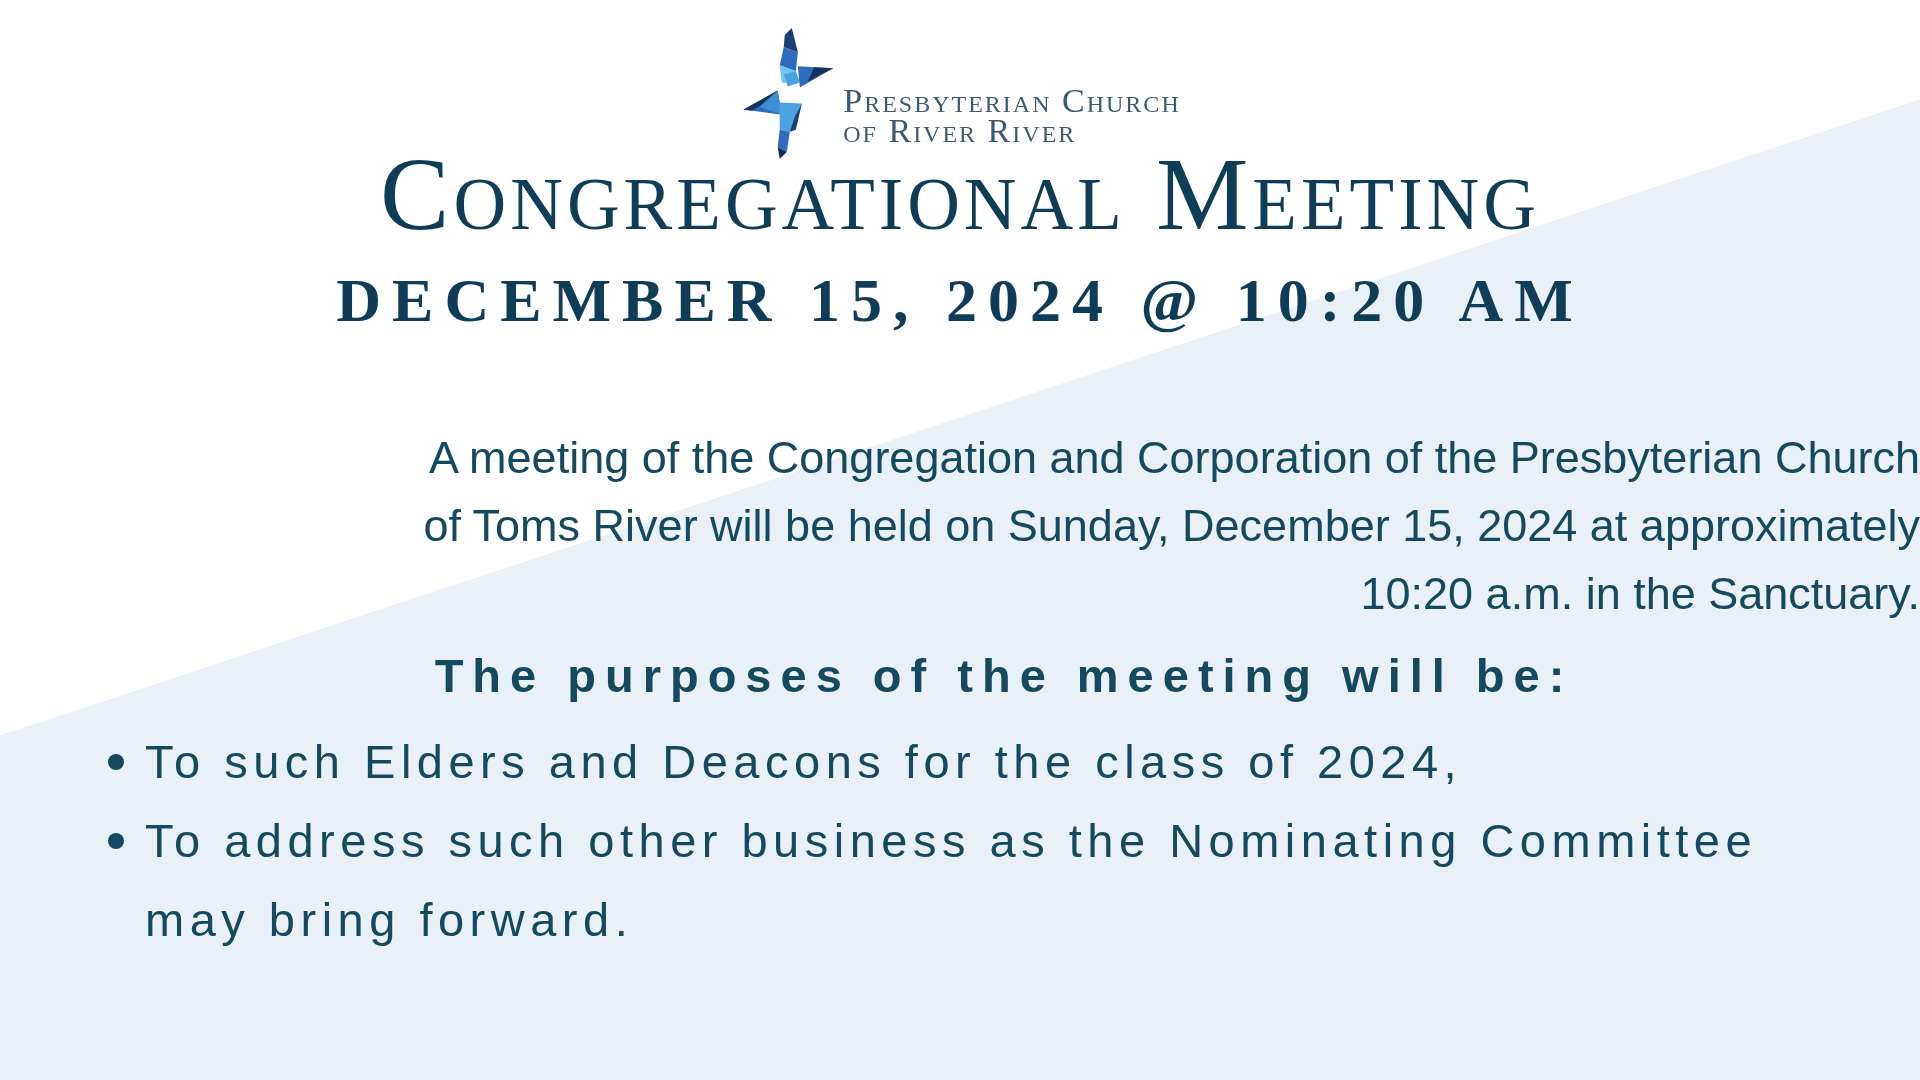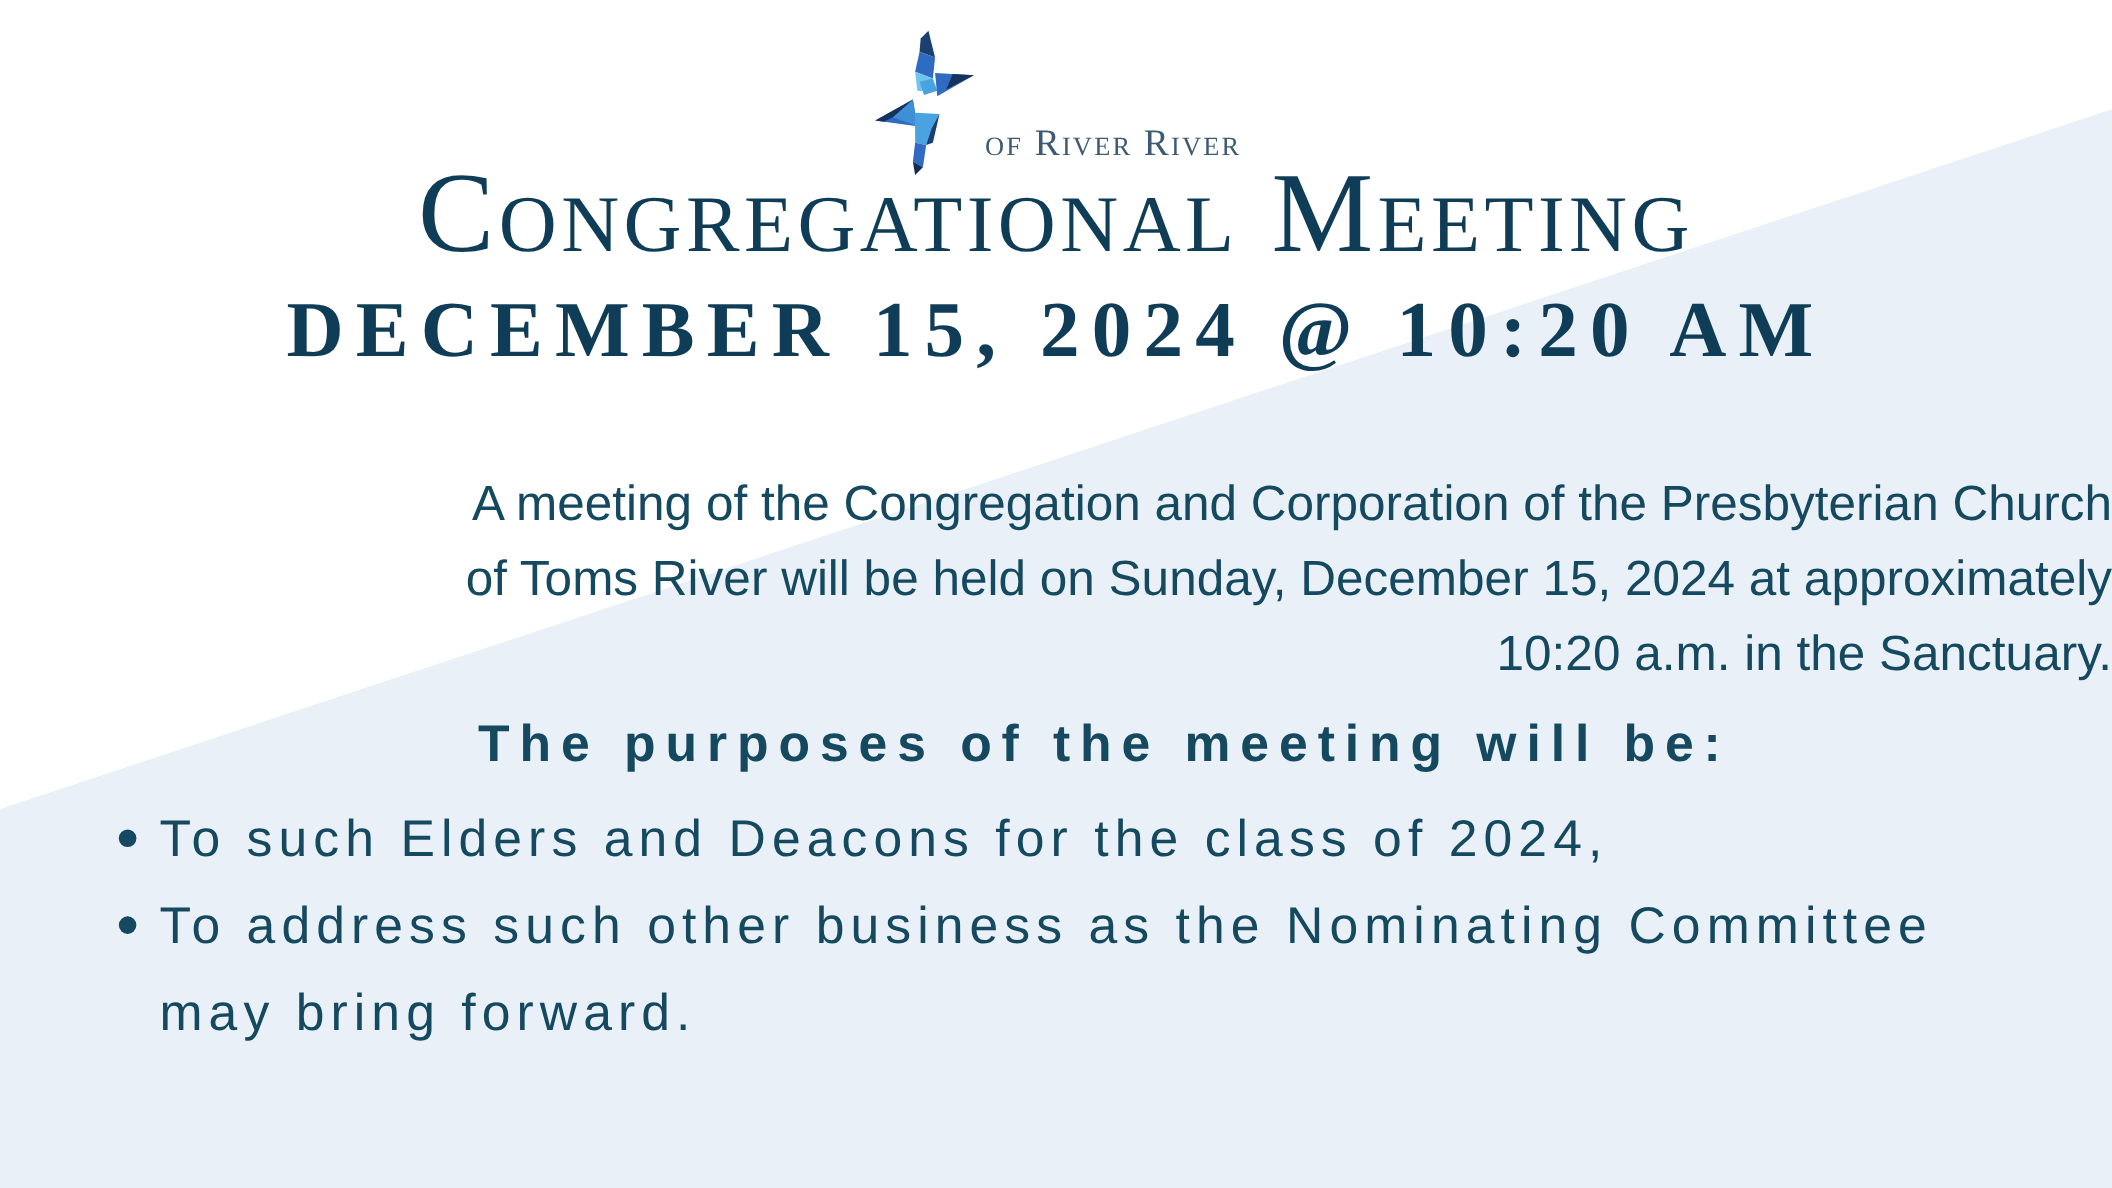--- a/index.html
+++ b/index.html
@@ -55,21 +55,21 @@
     color:var(--heading-text);
     white-space:nowrap;
   }
   .date{
     position:absolute;
     top:252px;
     width:100%;
     text-align:center;
     font-family:"Liberation Serif", serif;
     font-weight:700;
-    font-size:72px;
+    font-size:62px;
     line-height:96px;
     letter-spacing:11px;
     color:var(--heading-text);
     white-space:nowrap;
   }
   .intro{
     position:absolute;
     top:424px;
     width:100%;
     text-align:right;
@@ -139,20 +139,21 @@
       <polygon points="4,83 38,64 42,88" fill="#2f6bc0"></polygon>
       <polygon points="4,83 38,64 33,73 12,84" fill="#16335e"></polygon>
       <polygon points="20,80 42,88 38,64" fill="#3f8fd6"></polygon>
 
       <polygon points="40,76 62,77 50,105 40,103" fill="#4aa3e0"></polygon>
       <polygon points="40,103 50,105 47,125 38,120" fill="#2f6bc0"></polygon>
       <polygon points="38,120 47,125 40,132" fill="#132c52"></polygon>
       <polygon points="50,105 55,90 62,77 56,103" fill="#1c3f72"></polygon>
     </svg>
     <div class="logo-text">
+      <div>Presbyterian Church</div>
       <div>of River River</div>
     </div>
   </header>
 
   <h1 class="title">Congregational Meeting</h1>
 
   <h2 class="date">DECEMBER 15, 2024 @ 10:20 AM</h2>
 
   <p class="intro">A meeting of the Congregation and Corporation of the Presbyterian Church
 of Toms River will be held on Sunday, December 15, 2024 at approximately

